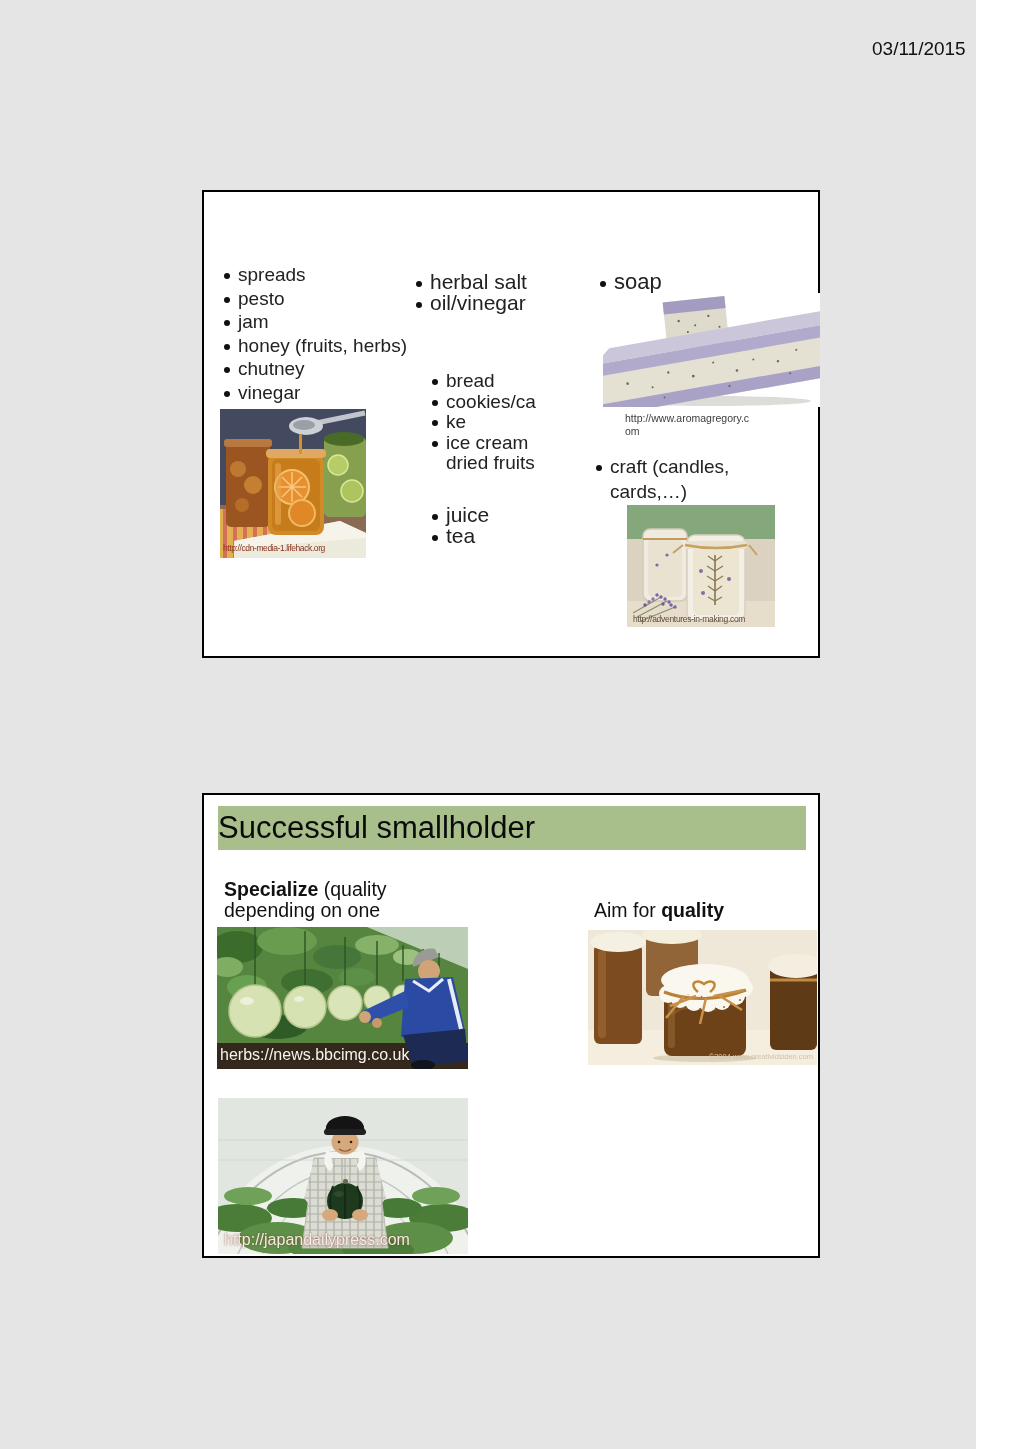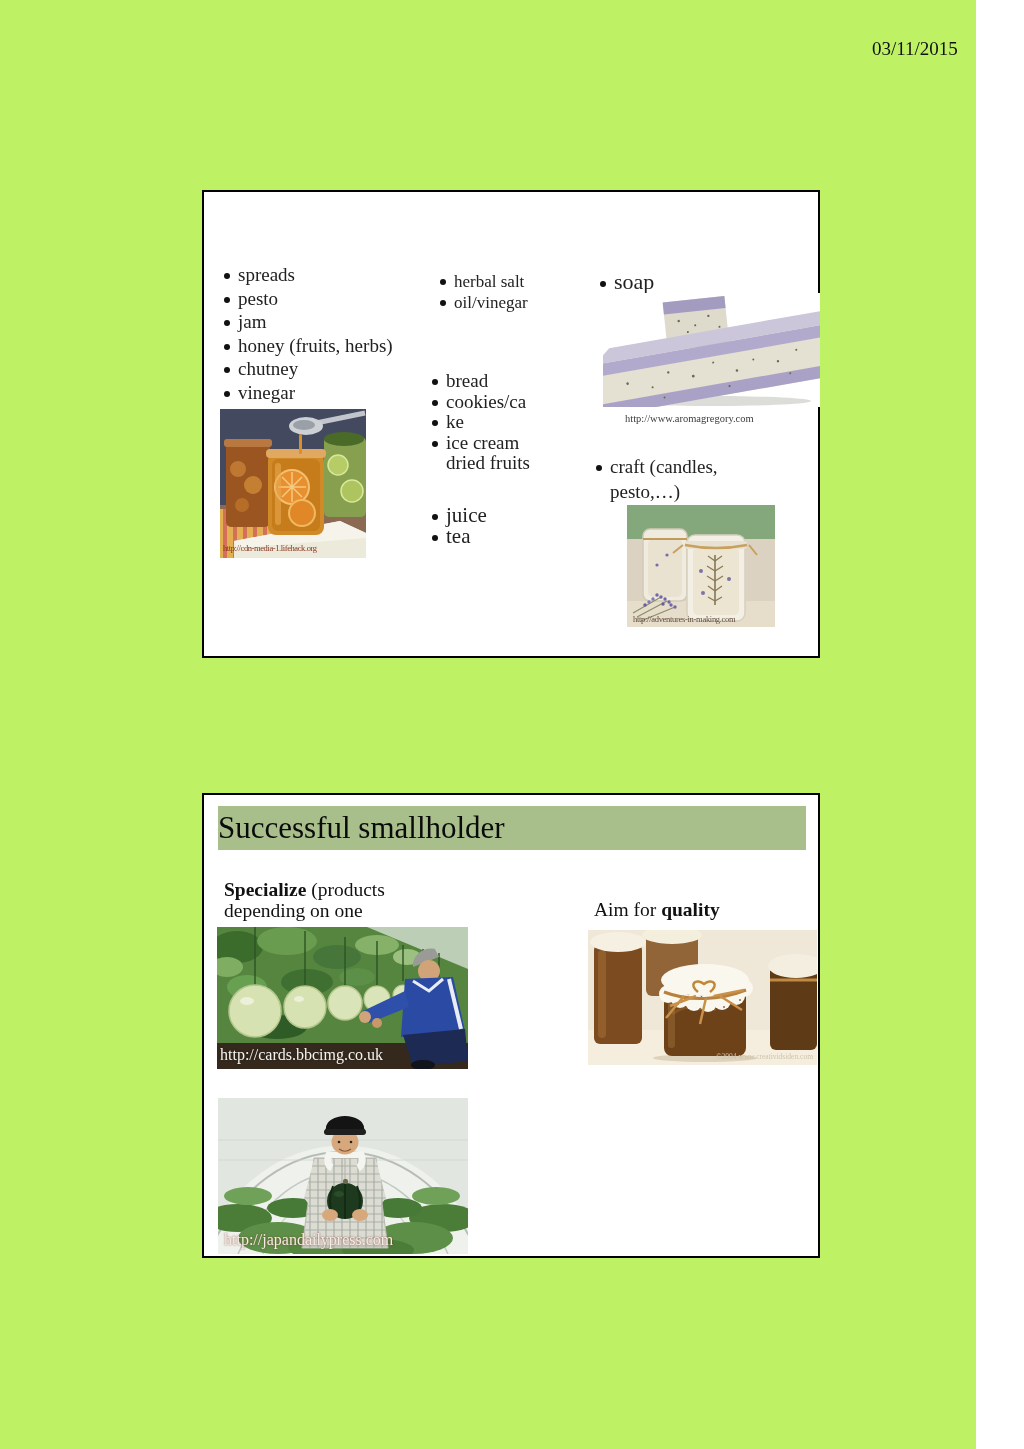--- a/index.html
+++ b/index.html
@@ -1,36 +1,36 @@
 <!DOCTYPE html>
 <html><head>
 <meta charset="utf-8">
 <style>
   *{box-sizing:border-box}
   html,body{margin:0;padding:0;background:#fff}
-  #page{position:relative;width:976px;height:1449px;background:#bef264;
-        font-family:Liberation Serif, serif;color:#1a1a1a;overflow:hidden}
+  #page{position:relative;width:976px;height:1449px;background:#e5e5e5;
+        font-family:Liberation Sans, sans-serif;color:#1a1a1a;overflow:hidden}
   .date{position:absolute;left:872px;top:38px;font-size:19px;color:#111}
   .pagenum{position:absolute;left:988px;top:1383px;font-size:19px;color:#111}
 
   .slide{position:absolute;border:2px solid #000;background:#fff}
   #slide1{left:202px;top:190px;width:618px;height:468px}
   #slide2{left:202px;top:793px;width:618px;height:465px;overflow:hidden}
 
   .title-box{position:absolute;left:16px;top:9px;width:578px;height:46px;border:2px solid #000;
              display:flex;align-items:center;justify-content:center;font-size:32px;color:#000}
   .green-bar{position:absolute;left:14px;top:11px;width:588px;height:44px;background:#a8bf8c;
              display:flex;align-items:center;justify-content:flex-start;font-size:31px;color:#0a0a0a}
 
   .list{position:absolute}
   .li{white-space:nowrap;color:#222}
   .dot{display:inline-block;width:6px;height:6px;border-radius:50%;background:#111;
        margin-right:8px;vertical-align:2px}
   .col1{left:20px;top:71px;font-size:19px;line-height:23.5px}
-  .col2a{left:236px;top:79px;font-size:17px;line-height:21px}
+  .col2a{left:212px;top:79px;font-size:21px;line-height:21px}
   .col2b{left:228px;top:179px;font-size:19px;line-height:20.5px}
   .col2c{left:228px;top:313px;font-size:21px;line-height:20.5px}
   .cont{padding-left:14px}
   .soap-li{position:absolute;left:396px;top:77px;font-size:22px}
   .craft-li{position:absolute;left:392px;top:262px;width:176px;font-size:19px;line-height:25px;
             padding-left:14px;text-indent:-14px;white-space:normal;color:#222}
 
   .photo{position:absolute;overflow:hidden}
   .photo svg{display:block}
   #jam-img{left:16px;top:217px;width:146px;height:149px}
@@ -122,21 +122,21 @@
             <circle cx="176" cy="80" r="1.2" fill="#6a6a52"></circle>
           <circle cx="196" cy="72" r="1" fill="#6a6a52"></circle>
             <circle cx="58" cy="96" r="1" fill="#6a6a52"></circle>
           <circle cx="124" cy="96" r="1.1" fill="#6a6a52"></circle>
             <circle cx="186" cy="94" r="1" fill="#6a6a52"></circle>
         </g>
       </svg>
     </div>
     <div class="cap" id="soap-cap">http://www.aromagregory.com</div>
 
-    <div class="craft-li"><span class="dot"></span><span>craft (candles, pesto,…)</span></div>
+    <div class="craft-li"><span class="dot"></span><span>craft (candles, cards,…)</span></div>
 
     <div class="photo" id="jam-img">
       <svg viewBox="0 0 146 149" width="146" height="149">
         <rect width="146" height="149" fill="#434a60"></rect>
         <rect x="0" y="96" width="146" height="53" fill="#8a6a52"></rect>
         <rect x="0" y="100" width="58" height="49" fill="#e2b050"></rect>
         <path d="M5 100V149M15 100V149M25 100V149M35 100V149M45 100V149M55 100V149" stroke="#d4705a" stroke-width="4"></path>
         <polygon points="14,132 120,112 146,124 146,149 14,149" fill="#eceada"></polygon>
         <polygon points="14,132 120,112 146,124 146,129 17,139" fill="#f6f4ea"></polygon>
         <g>
@@ -214,21 +214,21 @@
 
   </section>
 
   <section class="slide" id="slide2">
 
     <div class="green-bar" style="background: rgb(168, 191, 140);">
       <span>Successful smallholder</span>
     </div>
 
     <div class="specialize">
-      <span class="b">Specialize</span><span> (products</span><br>
+      <span class="b">Specialize</span><span> (quality</span><br>
       <span>depending on one</span>
     </div>
 
     <div class="aim">
       <span>Aim for </span><span class="b">quality</span>
     </div>
 
     <div class="photo" id="melons-img">
       <svg viewBox="0 0 251 142" width="251" height="142">
         <rect width="251" height="142" fill="#55853f"></rect>
@@ -264,21 +264,21 @@
           <polygon points="188,52 236,50 248,104 184,110" fill="#2a4aa4"></polygon>
           <line x1="232" y1="52" x2="244" y2="102" stroke="#e8ecf4" stroke-width="4"></line>
           <path d="M196 54l16 10 14-12" stroke="#e8ecf4" stroke-width="3" fill="none"></path>
           <polygon points="188,64 146,84 152,96 192,80" fill="#2e50aa"></polygon>
           <circle cx="148" cy="90" r="6" fill="#d0a478"></circle>
           <circle cx="160" cy="96" r="5" fill="#c89868"></circle>
           <polygon points="186,108 248,102 251,134 196,140" fill="#1c2a54"></polygon>
           <ellipse cx="206" cy="138" rx="12" ry="5" fill="#10141c"></ellipse>
         </g>
       </svg>
-      <div class="overlay-cap" id="melons-cap">http://cards.bbcimg.co.uk</div>
+      <div class="overlay-cap" id="melons-cap">herbs://news.bbcimg.co.uk</div>
     </div>
 
     <div class="photo" id="jars-img">
       <svg viewBox="0 0 229 135" width="229" height="135">
         <rect width="229" height="135" fill="#efe7d8"></rect>
         <rect y="100" width="229" height="35" fill="#f5eede"></rect>
         <g>
           <rect x="6" y="14" width="48" height="100" rx="6" fill="#7c4c20"></rect>
           <rect x="10" y="20" width="8" height="88" rx="4" fill="#9a6632" opacity="0.7"></rect>
           <ellipse cx="30" cy="12" rx="28" ry="10" fill="#f6f0e2"></ellipse>

